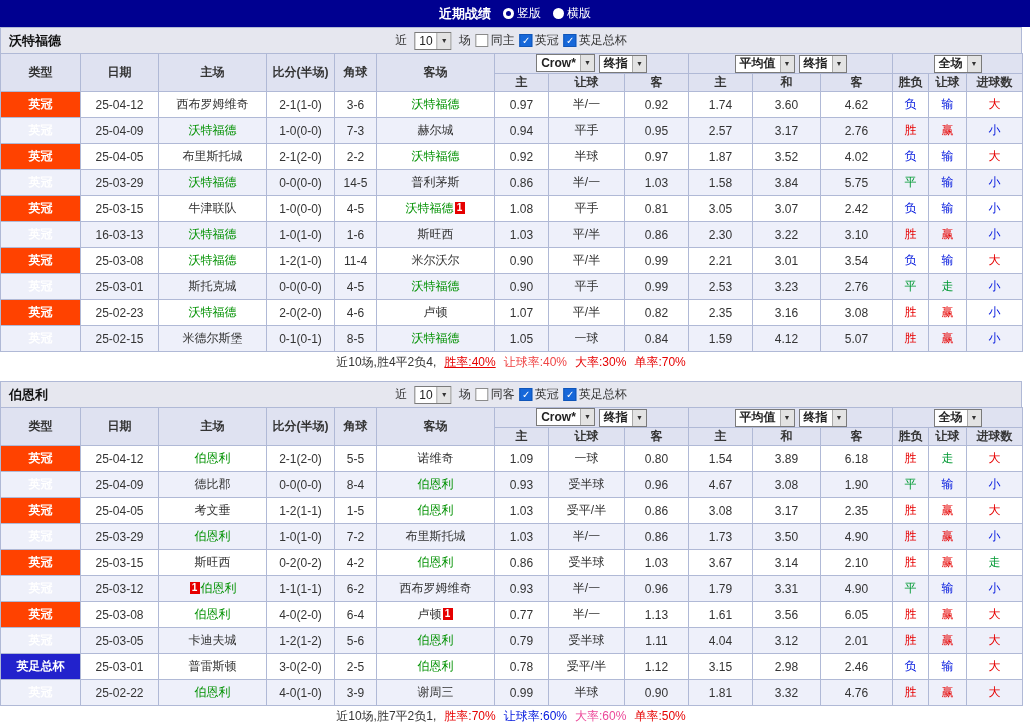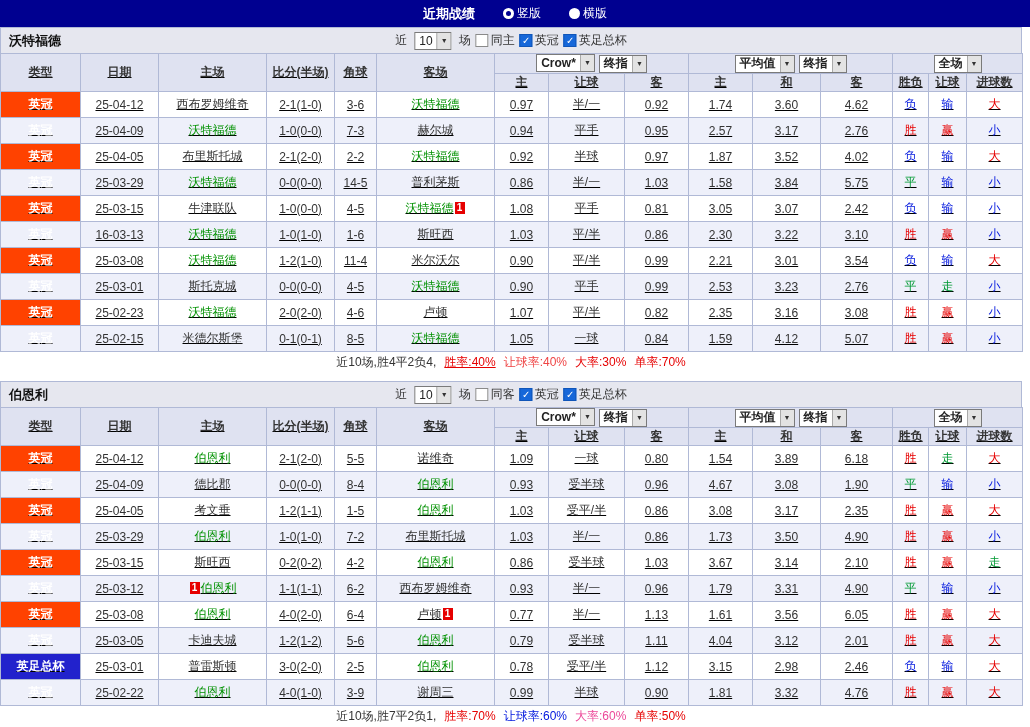--- a/index.html
+++ b/index.html
@@ -4,35 +4,35 @@
 <style>
   :root{
     --navy:#000090; --type-bg:#ff4200; --cup-bg:#2222cc; --hl:#009100;
     --red:#e60000; --blue:#0016dd; --green:#009933;
     --header-bg:#dfe2f1; --alt-bg:#eef0fa; --border:#b0b9d6; --secbar-bg:#e6e7ef;
   }
   *{box-sizing:border-box;}
   html,body{margin:0;padding:0;}
   body{width:1030px;height:727px;overflow:hidden;background:#fff;
        font-family:"Liberation Sans","DejaVu Sans",sans-serif;}
-  .topbar{width:1030px;height:27px;background:var(--navy);display:flex;align-items:center;justify-content:center;gap:28px;}
+  .topbar{width:1030px;height:27px;background:var(--navy);display:flex;align-items:center;justify-content:center;gap:12px;}
   .tb-title{color:#fff;font-weight:bold;font-size:13px;}
   .radio-wrap{display:inline-flex;align-items:center;gap:3px;font-size:12px;cursor:pointer;}
   .radio{width:11px;height:11px;border-radius:50%;background:#fff;position:relative;display:inline-block;}
   .radio.sel::after{content:"";position:absolute;left:3px;top:3px;width:5px;height:5px;border-radius:50%;background:var(--navy);}
   .tb-label{color:#fff;}
   .secbar{width:1022px;height:26px;background:var(--secbar-bg);border:1px solid var(--border);border-bottom:none;display:flex;align-items:center;position:relative;}
   .team-name{font-weight:bold;font-size:13px;color:#111;margin-left:8px;}
   .controls{position:absolute;left:50%;transform:translateX(-50%);display:flex;align-items:center;gap:5px;font-size:12px;color:#333;white-space:nowrap;}
   .select{display:inline-flex;align-items:center;background:#fff;border:1px solid #7a7a7a;height:18px;padding-left:4px;font-size:12px;color:#222;cursor:pointer;margin:0 2px;}
   .sel-arrow{width:14px;height:16px;background:#e3e3e3;border-left:1px solid #aaa;margin-left:4px;font-size:7px;line-height:16px;text-align:center;color:#333;}
   .chk-wrap{display:inline-flex;align-items:center;gap:2px;cursor:pointer;}
   .chk{width:13px;height:13px;border:1px solid #8a8a8a;background:#fff;font-size:10px;line-height:11px;text-align:center;color:#fff;}
   .chk.checked{background:#1667d9;border-color:#1055b8;}
-  table{table-layout:fixed;width:1022px;border-collapse:collapse;text-decoration:underline;}
+  table{table-layout:fixed;width:1022px;border-collapse:collapse;}
   th,td{border:1px solid var(--border);text-align:center;white-space:nowrap;overflow:hidden;padding:0;}
   thead th{background:var(--header-bg);font-size:12px;font-weight:bold;color:#333;height:19px;}
   thead tr.selrow th{height:20px;}
   thead tr.subrow th{height:18px;}
   tbody td{height:26px;font-size:12px;color:#333;background:#fff;}
   tbody tr.alt td{background:var(--alt-bg);}
   tbody td.type{background:var(--type-bg);color:#fff;font-weight:bold;}
   tbody td.type.cup{background:var(--cup-bg);}
   .hl{color:var(--hl);}
   .teamlink{cursor:pointer;}

